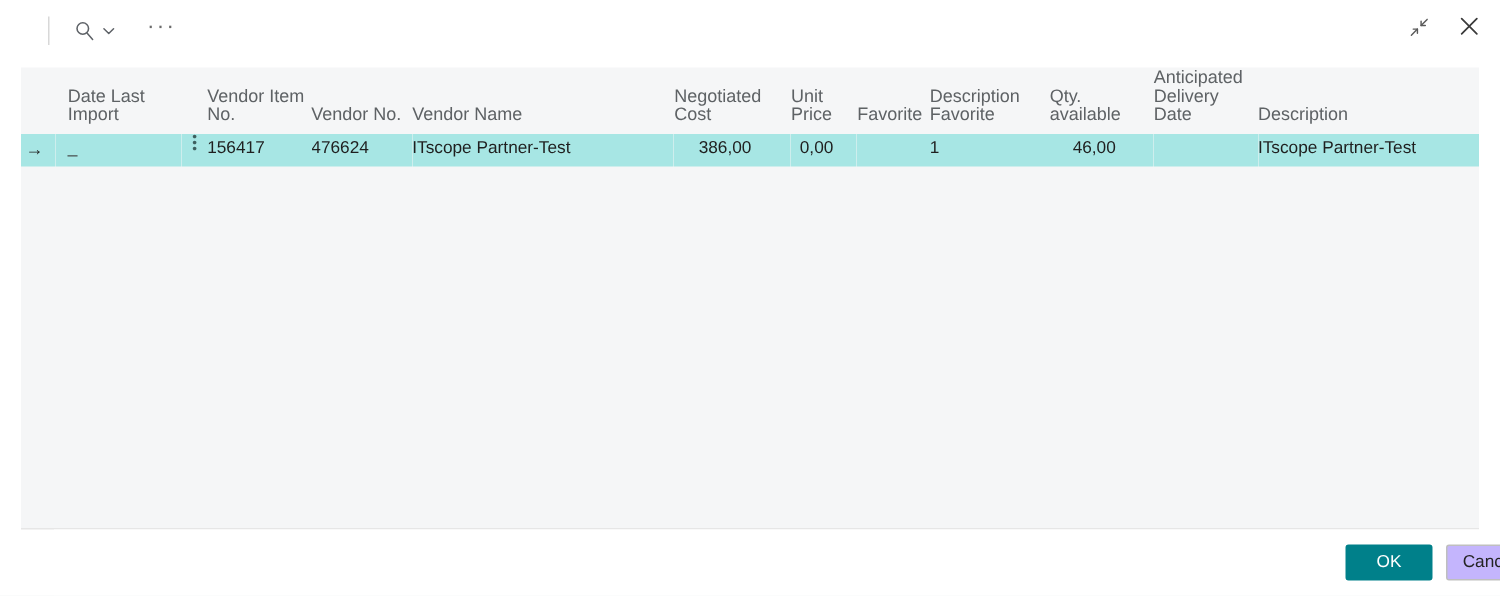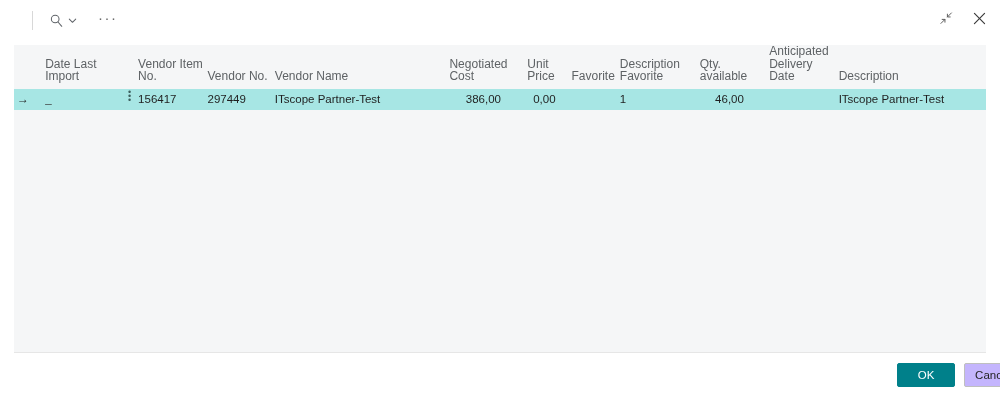--- a/index.html
+++ b/index.html
@@ -290,21 +290,21 @@
         <td class="arrow-cell">
           <span class="arrow-glyph">→</span>
         </td>
         <td class="td-pad-l">
           <span class="underscore">_</span>
         </td>
         <td class="dots-cell">
           <span class="dots-v"><i>•</i><i>•</i><i>•</i></span>
         </td>
         <td>156417</td>
-        <td>297449</td>
+        <td>476624</td>
         <td class="link-cell">ITscope Partner-Test</td>
         <td class="td-num">386,00</td>
         <td class="td-num">0,00</td>
         <td></td>
         <td>1</td>
         <td class="td-num">46,00</td>
         <td></td>
         <td>ITscope Partner-Test</td>
       </tr>
     </tbody>

